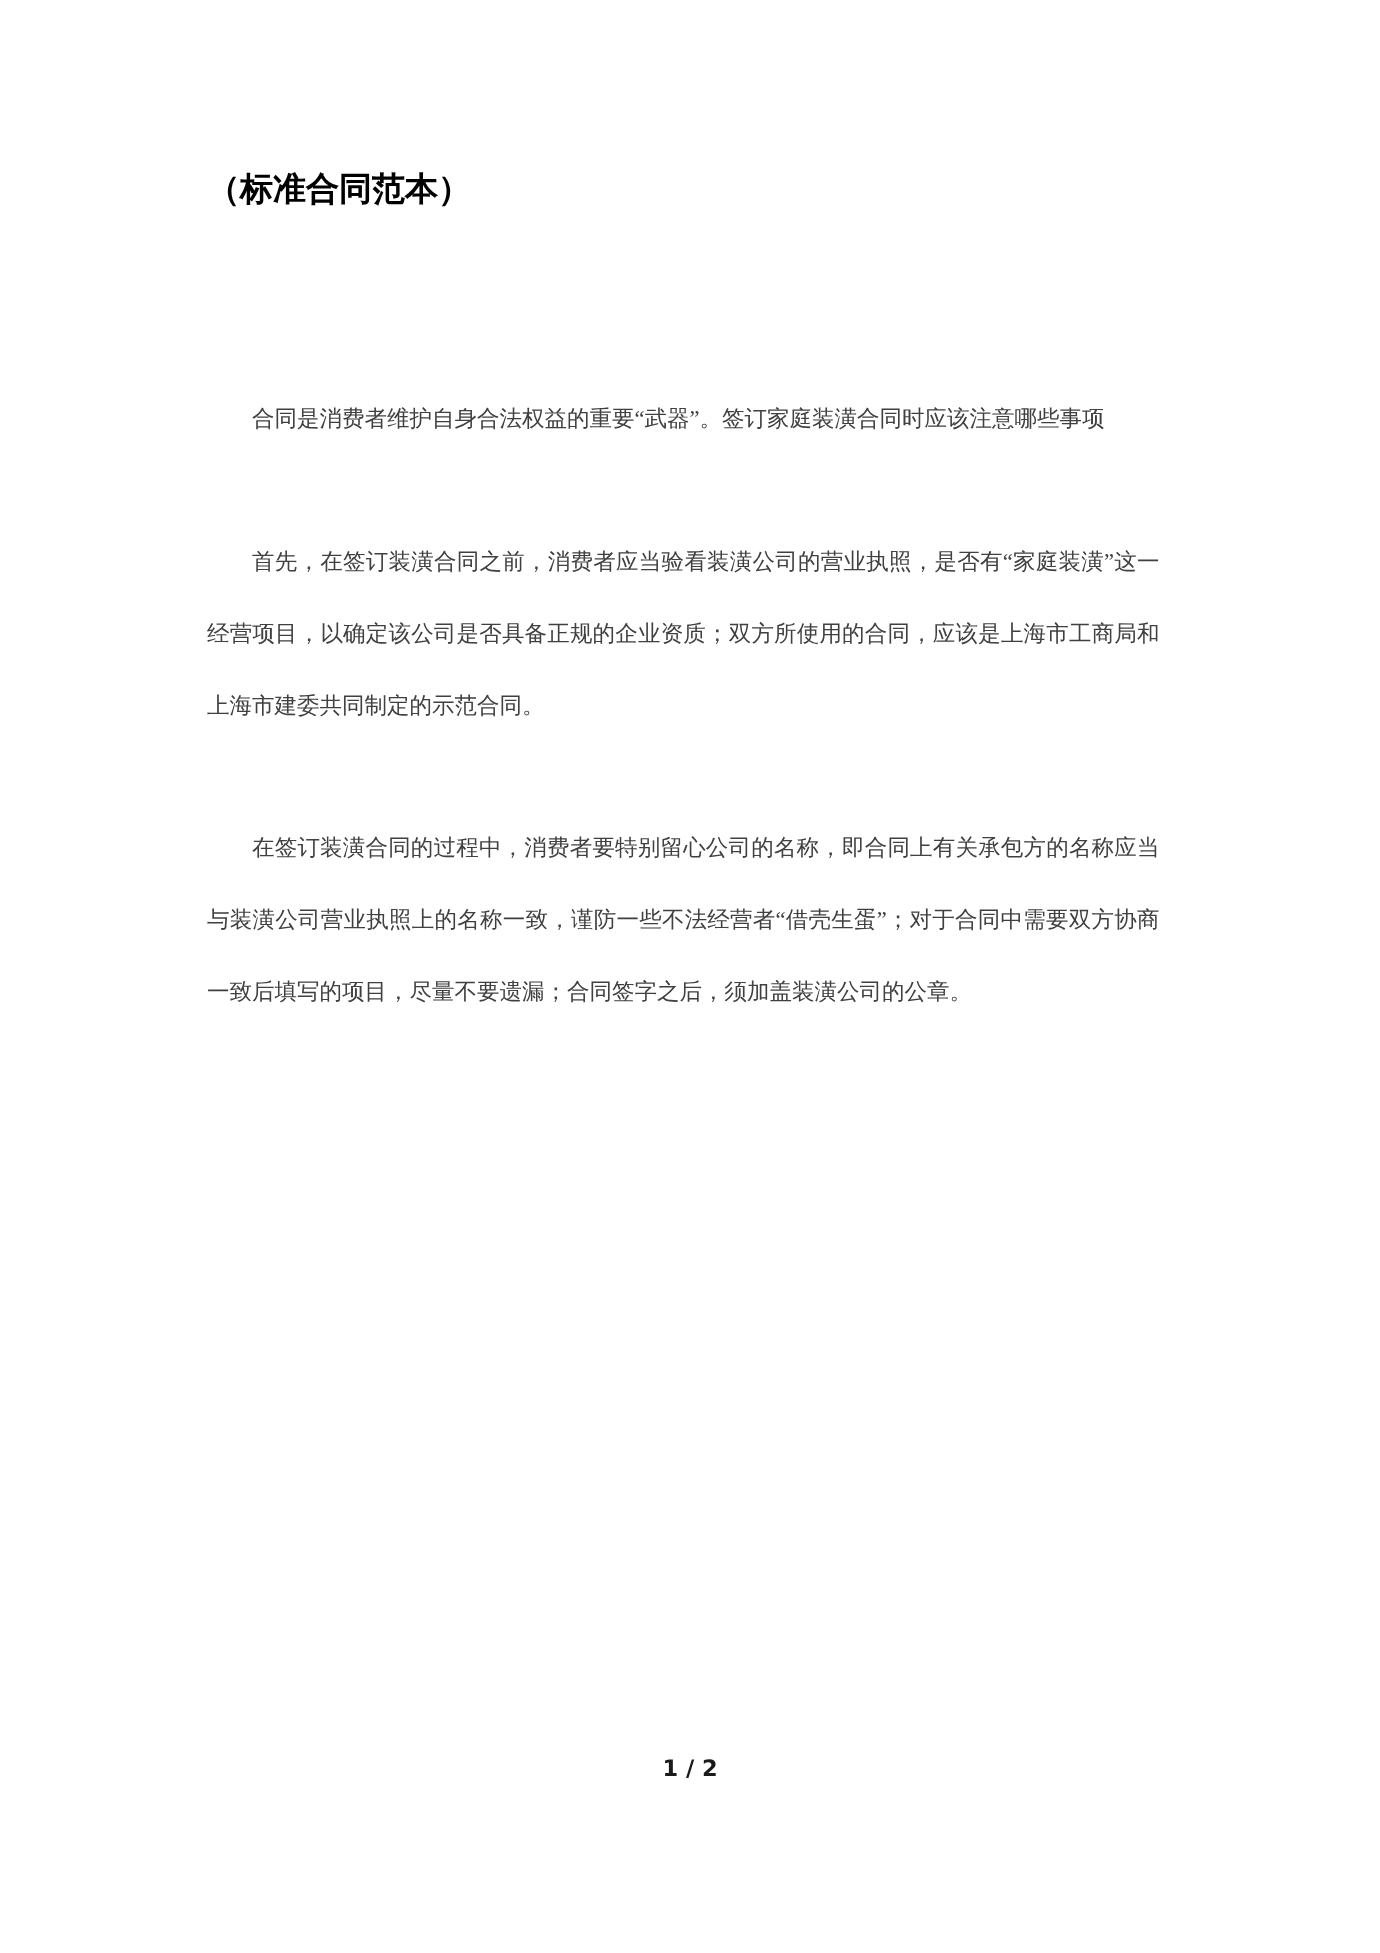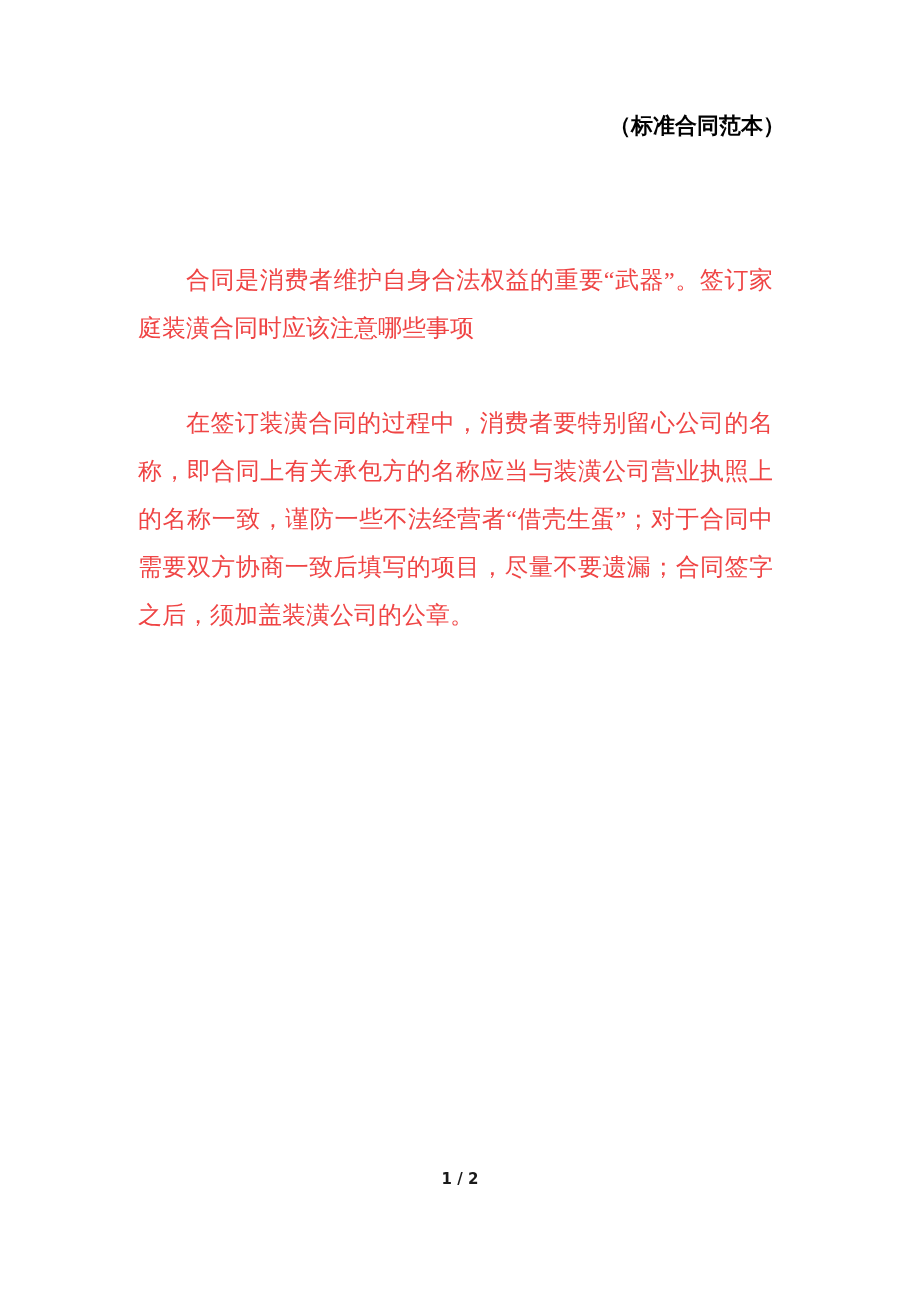--- a/index.html
+++ b/index.html
@@ -28,29 +28,29 @@
     line-height: 48px;
     text-align: center;
     letter-spacing: 0.5px;
   }
   .doc-subtitle {
     margin: 0;
     font-family: Liberation Serif, serif;
     font-weight: bold;
     font-size: 22px;
     line-height: 48px;
-    text-align: right;
+    text-align: left;
   }
   .body-text p {
     margin: 47px 12px 0 0;
-    font-size: 24px;
+    font-size: 15px;
     line-height: 48px;
     text-align: justify;
     text-indent: 2em;
-    color: #ef4444;
+    color: #404040;
   }
   .body-text p:first-child {
     margin-top: 106px;
   }
   .page-footer {
     position: absolute;
     left: 0;
     right: 0;
     top: 1168px;
     text-align: center;
@@ -62,17 +62,18 @@
   }
 </style>
 </head>
 <body>
 
 <div class="page">
   <div class="content">
     <h2 class="doc-subtitle">（标准合同范本）</h2>
     <div class="body-text">
       <p>合同是消费者维护自身合法权益的重要“武器”。签订家庭装潢合同时应该注意哪些事项</p>
+      <p>首先，在签订装潢合同之前，消费者应当验看装潢公司的营业执照，是否有“家庭装潢”这一经营项目，以确定该公司是否具备正规的企业资质；双方所使用的合同，应该是上海市工商局和上海市建委共同制定的示范合同。</p>
       <p>在签订装潢合同的过程中，消费者要特别留心公司的名称，即合同上有关承包方的名称应当与装潢公司营业执照上的名称一致，谨防一些不法经营者“借壳生蛋”；对于合同中需要双方协商一致后填写的项目，尽量不要遗漏；合同签字之后，须加盖装潢公司的公章。</p>
     </div>
   </div>
   <div class="page-footer">1 / 2</div>
 </div>
 
 </body></html>

